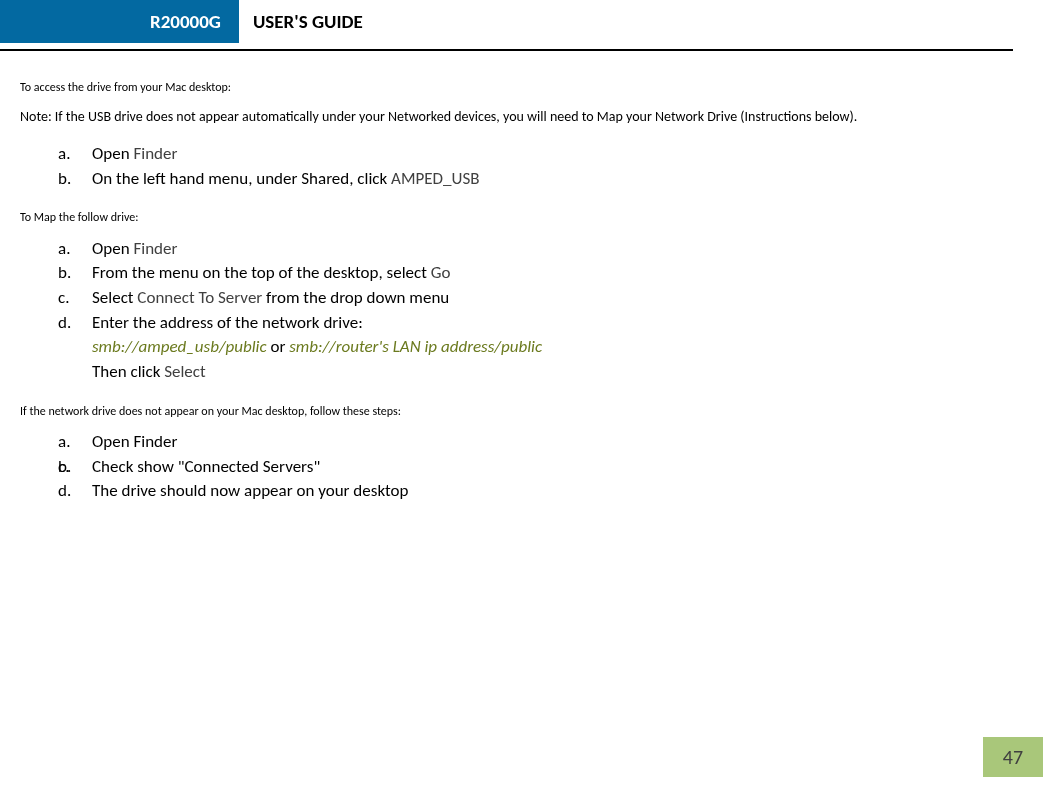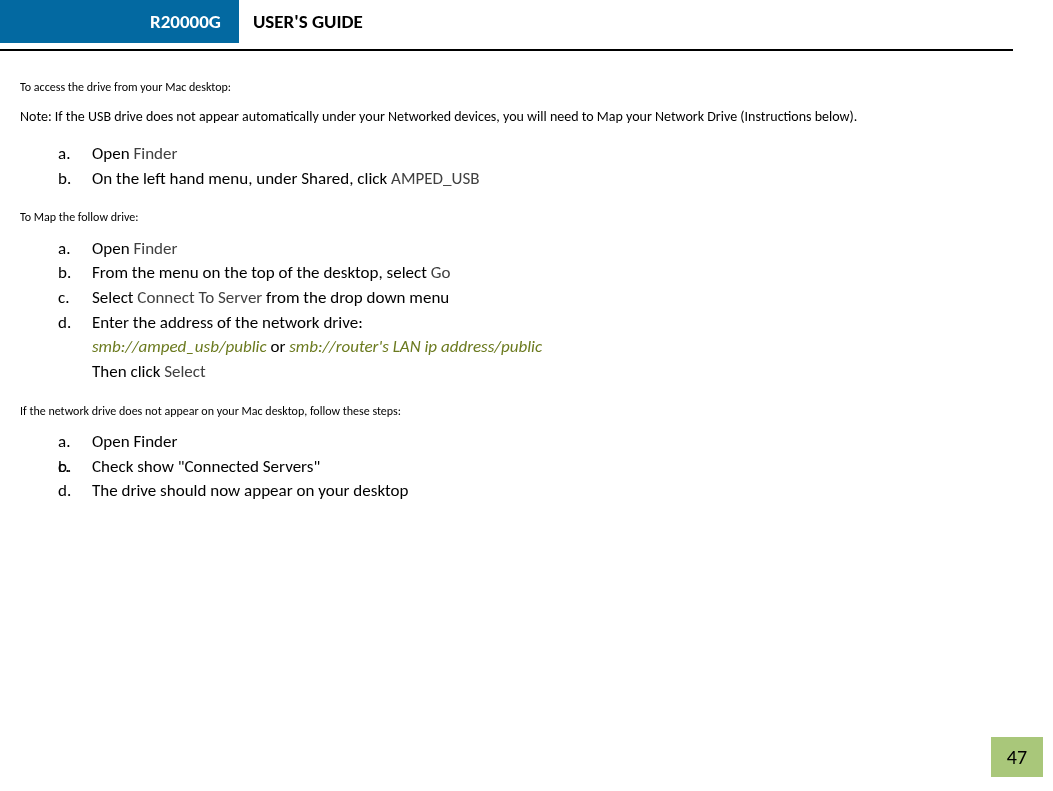--- a/index.html
+++ b/index.html
@@ -72,23 +72,23 @@
       left: 0;
       top: 0;
     }
     .olive { color: #404040; }
     .olive-italic { color: #6b7a1f; font-style: italic; }
     .page-number {
       position: absolute;
       right: 10px;
       bottom: 14px;
       background: #a9c77a;
-      color: #000000;
+      color: #404040;
       font-size: 20px;
-      width: 52px;
+      width: 60px;
       height: 40px;
       display: flex;
       align-items: center;
       justify-content: center;
     }
   </style>
 </head>
 <body>
 
 <div class="header">

